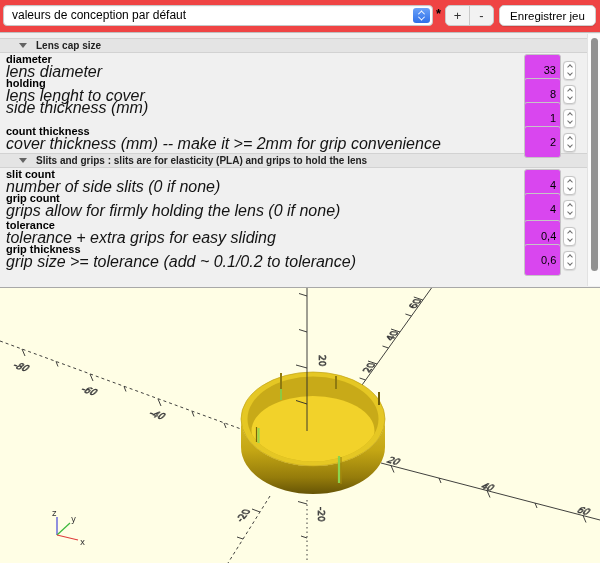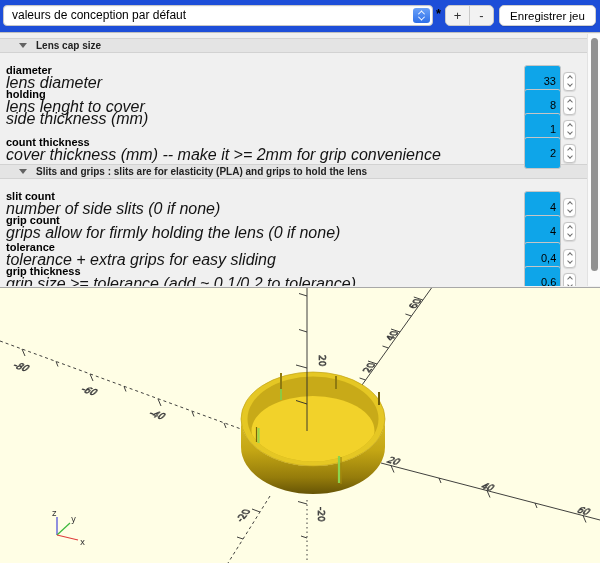--- a/index.html
+++ b/index.html
@@ -3,21 +3,21 @@
 <meta charset="utf-8">
 <style>
   * { box-sizing: border-box; }
   html,body { margin:0; padding:0; }
   body {
     width:600px; height:563px; position:relative; overflow:hidden;
     font-family:"Liberation Sans", sans-serif; background:#ececec;
   }
 
   
-  .topbar { position:absolute; top:0; left:0; width:600px; height:32px; background:#1d4ed8; }
+  .topbar { position:absolute; top:0; left:0; width:600px; height:32px; background:#ef4444; }
   .combo {
     position:absolute; left:3px; top:5px; width:430px; height:21px;
     background:#fff; border:1px solid #c7c7c7; border-radius:4px;
     font-size:12px; color:#000; line-height:19px; padding-left:8px;
     box-shadow:inset 0 1px 1px rgba(0,0,0,0.04);
   }
   .combo-btn {
     position:absolute; right:2px; top:2px; width:17px; height:15px; border-radius:3px;
     background:linear-gradient(#6aa1f8,#2e6fe9);
     display:flex; flex-direction:column; align-items:center; justify-content:center; gap:1px;
@@ -49,32 +49,32 @@
   }
   .panel-inner { position:absolute; left:0; top:1px; right:13px; bottom:1px; padding-top:4px; overflow:hidden; }
   .scrollbar {
     position:absolute; right:0; top:1px; width:13px; bottom:1px;
     background:#fafafa; border-left:1px solid #e2e2e2;
   }
   .scroll-thumb { position:absolute; left:3px; width:7px; top:4px; height:233px; background:#919191; border-radius:4px; }
 
   .group-header {
     height:15px; background:#e4e4e4; border-top:1px solid #d2d2d2; border-bottom:1px solid #d2d2d2;
-    display:flex; align-items:center; padding-left:19px; gap:9px; margin-bottom:12px;
+    display:flex; align-items:center; padding-left:19px; gap:9px; margin-bottom:1px;
   }
   .group-title { font-size:10px; font-weight:bold; color:#222; }
   .tri { width:0; height:0; border-left:4px solid transparent; border-right:4px solid transparent; border-top:5px solid #636363; }
   .group + .group { margin-top:4px; }
 
   .param-row { position:relative; height:23px; margin:1px 0 0 6px; }
   .param-name { font-size:11px; font-weight:bold; line-height:11.5px; color:#000; white-space:nowrap; }
   .param-desc { font-size:16px; line-height:11.5px; color:#141414; white-space:nowrap;font-style:italic; }
   .spin-group { position:absolute; right:11px; top:0; display:flex; align-items:center; gap:2px; }
   .spin-value {
-    width:37px; height:32px; border:1px solid #c5c5c5; border-radius:3px; background:#0ea5e9;
+    width:37px; height:32px; border:1px solid #c5c5c5; border-radius:3px; background:#d946ef;
     font-family:inherit; font-size:11px; color:#000; text-align:right; padding:0 4px 0 16px;
   }
   .stepper {
     width:13px; height:19px; background:#fff; border:1px solid #c5c5c5; border-radius:4px;
     display:flex; flex-direction:column; align-items:center; justify-content:center; gap:2px;
     box-shadow:0 0.5px 1px rgba(0,0,0,0.1);
   }
   .schv { display:block; width:4px; height:4px; border-left:1.3px solid #6e6e6e; border-top:1.3px solid #6e6e6e; padding:0; background:none; }
   .schv.up { transform:rotate(45deg); }
   .schv.dn { transform:rotate(225deg); }

